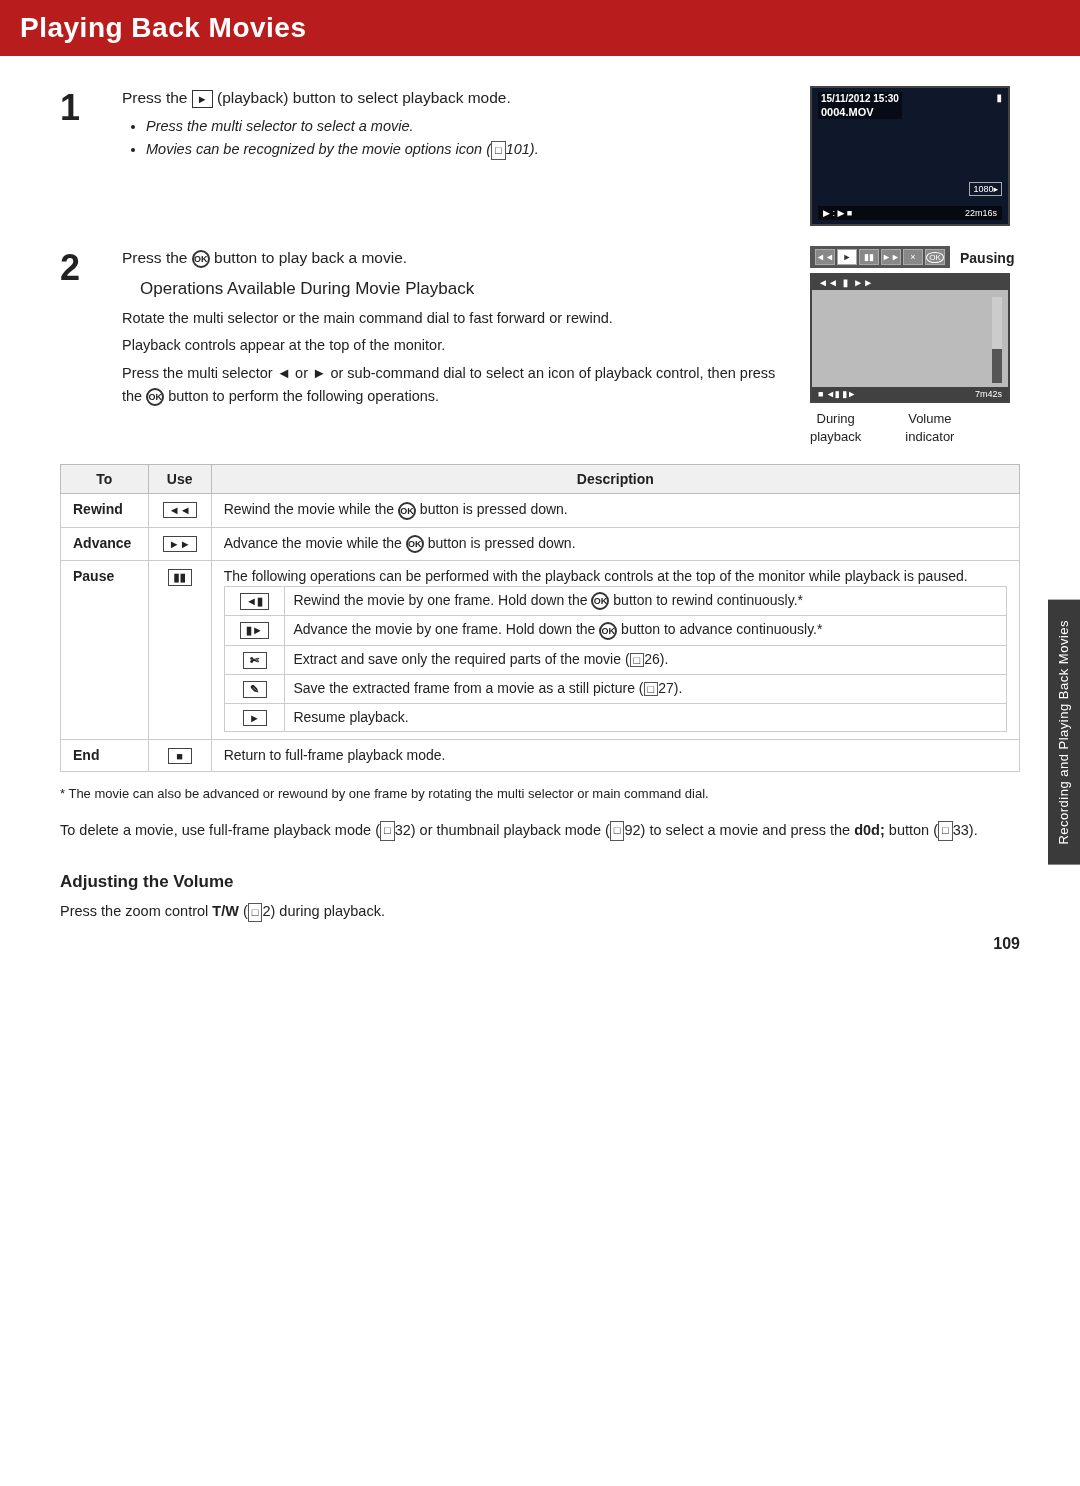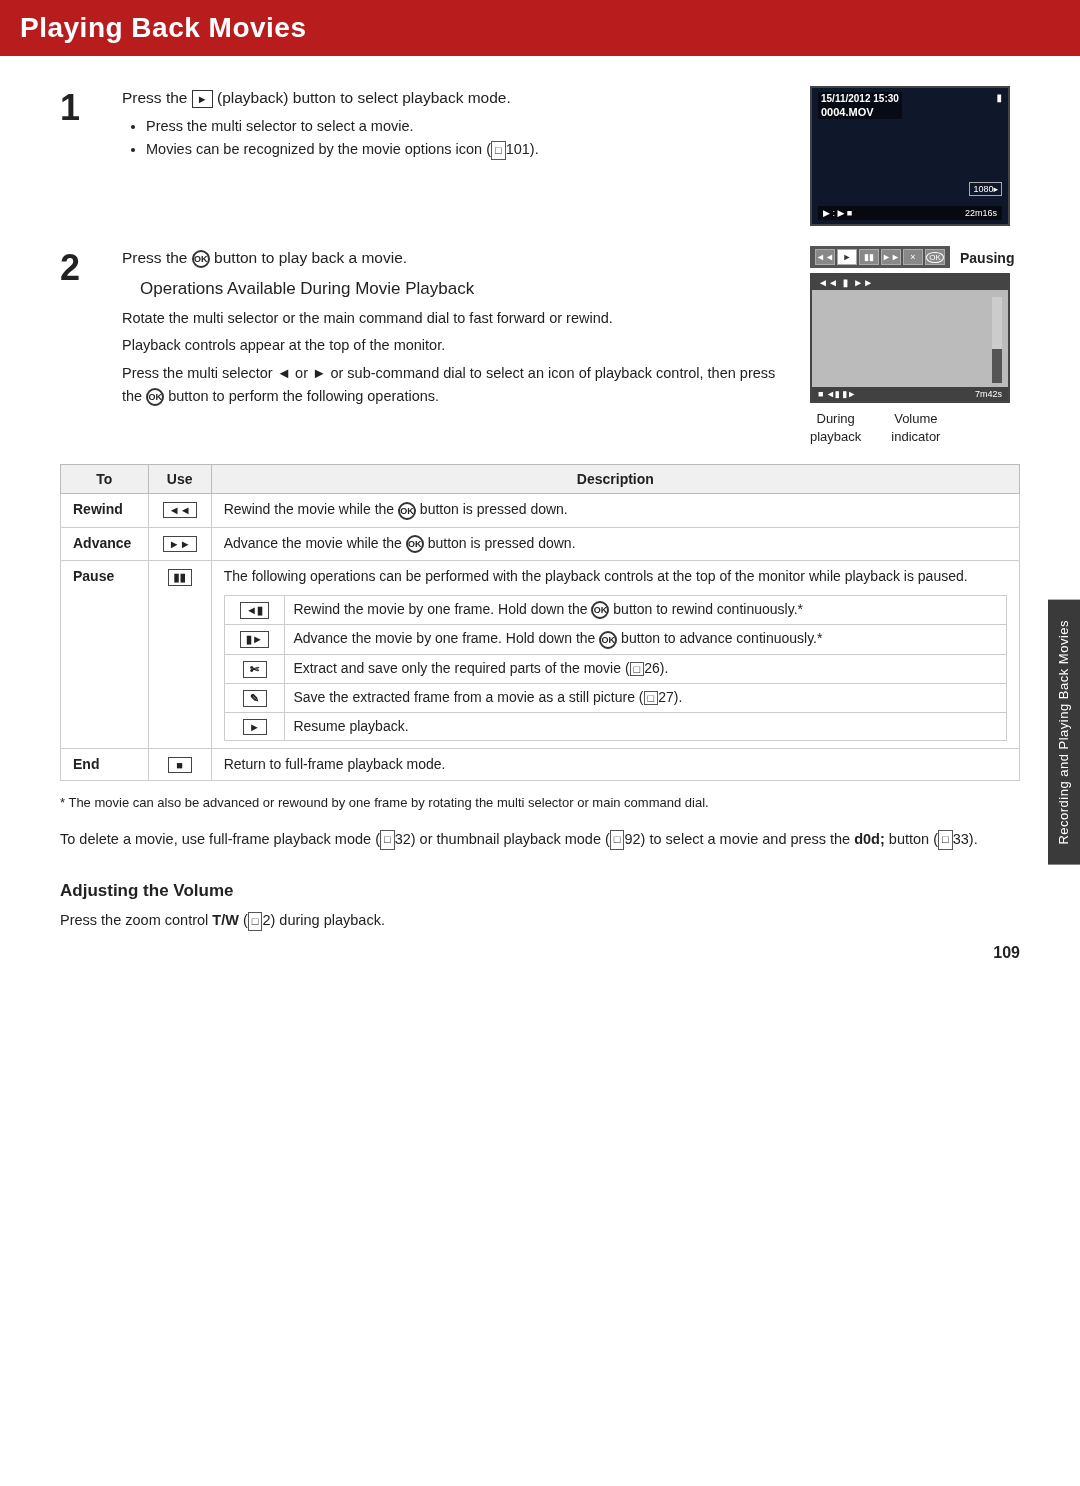--- a/index.html
+++ b/index.html
@@ -52,20 +52,21 @@
       flex: 1;
     }
     .step-text {
       font-size: 15.5px;
       line-height: 1.5;
       margin-bottom: 6px;
     }
     .step-bullets {
       margin-left: 18px;
       margin-top: 4px;
+      font-style: italic;
     }
     .step-bullets li {
       font-size: 14.5px;
       line-height: 1.6;
       list-style: disc;
       margin-left: 6px;
     }
     .step-image-area {
       min-width: 210px;
       display: flex;
@@ -154,21 +155,21 @@
       display: flex;
       justify-content: space-between;
       padding: 2px 6px;
       color: #fff;
       font-size: 9px;
     }
 
     
     .image-labels {
       display: flex;
-      gap: 30px;
+      gap: 44px;
       margin-top: 4px;
       font-size: 13px;
     }
     .image-label-item {
       text-align: center;
       font-size: 13px;
       line-height: 1.4;
     }
 
     
@@ -454,21 +455,21 @@
         </td>
         <td>Advance the movie while the <span class="circle-ok">OK</span> button is pressed down.</td>
       </tr>
 
       <tr>
         <td class="col-to">Pause</td>
         <td class="col-use">
           <span class="icon-box">▮▮</span>
         </td>
         <td>
-          <div style="margin-bottom:11px;">The following operations can be performed with the playback controls at the top of the monitor while playback is paused.</div>
+          <div style="margin-bottom:2px;">The following operations can be performed with the playback controls at the top of the monitor while playback is paused.</div>
           <table class="sub-table">
             <tbody>
                 <tr>
               <td class="sub-icon"><span class="icon-box">◄▮</span></td>
               <td>Rewind the movie by one frame. Hold down the <span class="circle-ok">OK</span> button to rewind continuously.*</td>
             </tr>
             <tr>
               <td class="sub-icon"><span class="icon-box">▮►</span></td>
               <td>Advance the movie by one frame. Hold down the <span class="circle-ok">OK</span> button to advance continuously.*</td>
             </tr>

